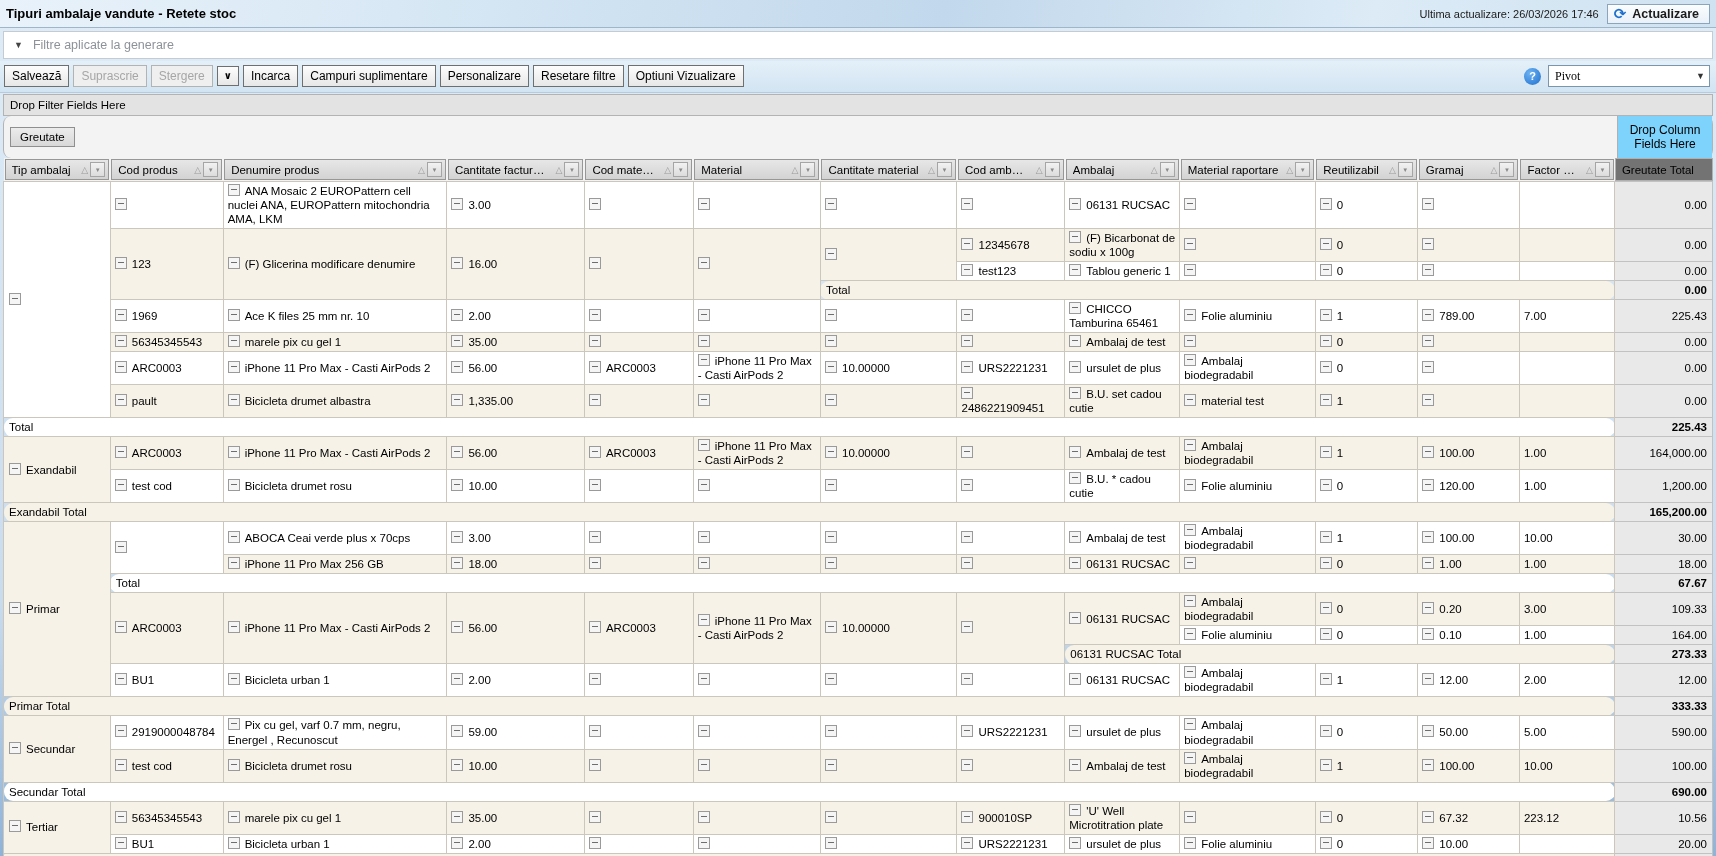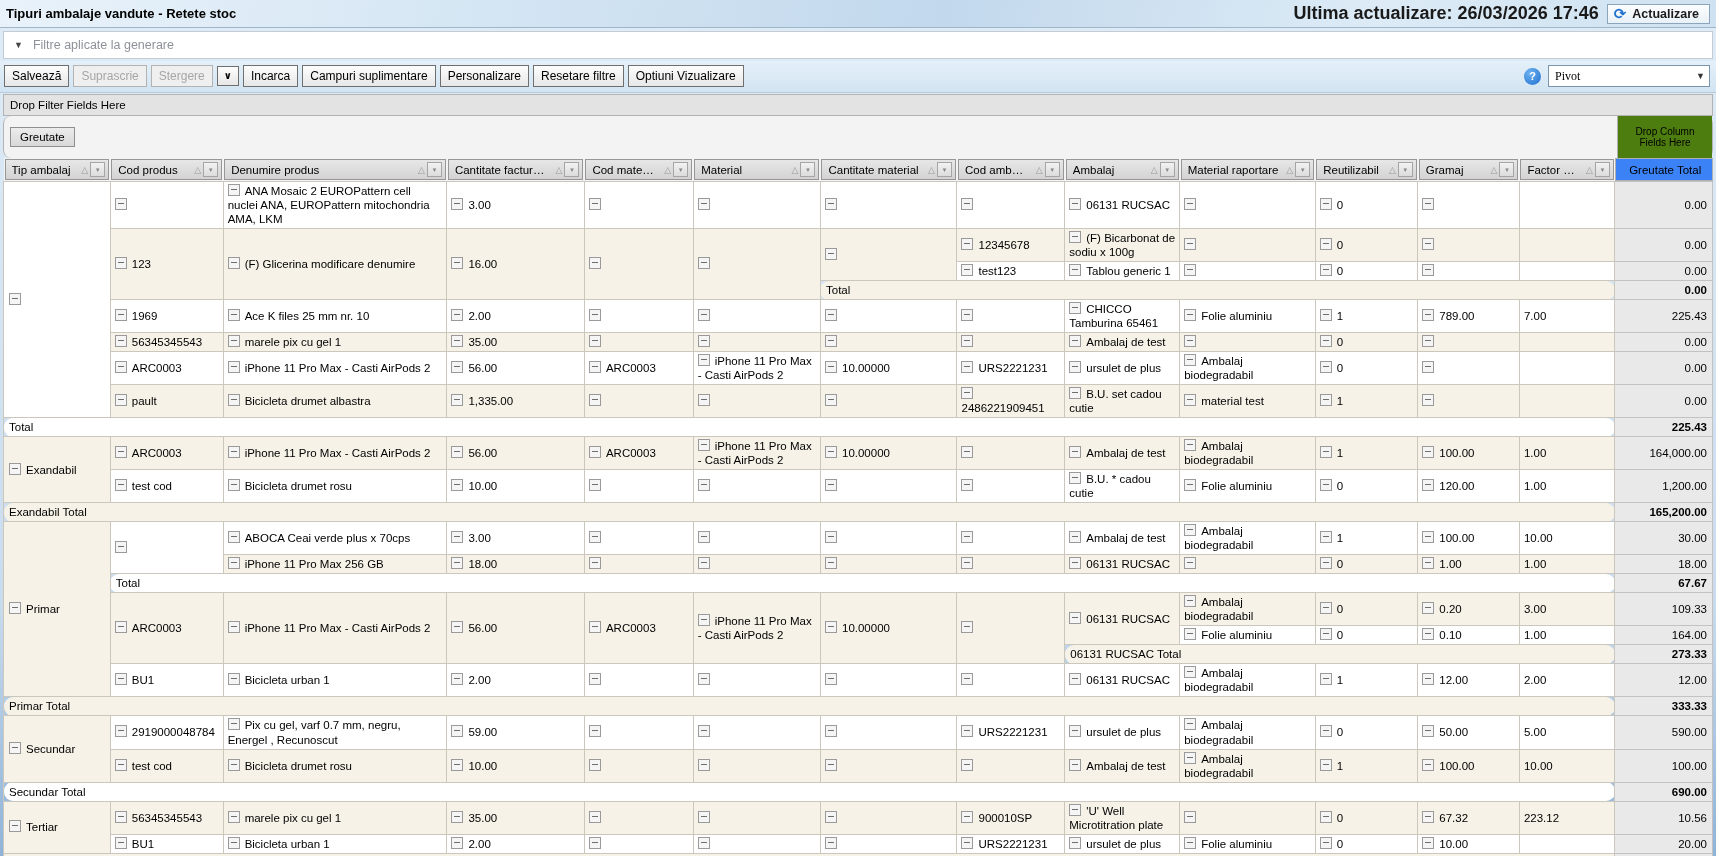--- a/index.html
+++ b/index.html
@@ -11,21 +11,21 @@
   }
   
   .titlebar{
     height:27px;display:flex;align-items:center;justify-content:space-between;
     padding:0 6px;
     background:linear-gradient(100deg,#e9f2fa 0%,#d3e5f3 30%,#c2d8ec 55%,#dcebf6 80%,#cfe2f1 100%);
     border-bottom:1px solid #9fb6c9;
   }
   .title{font-size:13px;font-weight:bold;}
   .titlebar-right{display:flex;align-items:center;gap:8px;}
-  .last-update{font-size:18px;font-weight:bold;color:#1a1a1a;margin-left:48px;}
+  .last-update{font-size:11px;font-weight:normal;color:#1a1a1a;margin-left:48px;}
   .refresh-btn{
     display:flex;align-items:center;gap:6px;
     font-family:inherit;font-size:12.5px;font-weight:bold;color:#1a1a1a;
     background:linear-gradient(#fbfdfe,#e9f1f8);
     border:1px solid #8ba6bc;padding:2px 10px 2px 6px;cursor:pointer;
   }
   .ricon{color:#1d6fce;font-size:15px;font-weight:bold;line-height:13px;}
   
   .filters-bar{
     margin:3px 3px 2px 3px;height:26px;background:#ffffff;
@@ -68,37 +68,37 @@
     position:relative;margin:0 3px;height:42px;background:#f3f3f3;
     border-left:1px solid #b3b3b3;border-right:1px solid #b3b3b3;
     display:flex;align-items:center;padding-left:6px;box-sizing:border-box;border-radius:8px;
   }
   .chip{
     font-family:inherit;font-size:11.5px;color:#000;background:linear-gradient(#ececec,#d8d8d8);
     border:1px solid #8f8f8f;padding:3px 9px;cursor:pointer;
   }
   .drop-col{
     position:absolute;right:0;top:0;height:100%;width:95px;box-sizing:border-box;
-    background:#4d7c0f;border-left:1px solid #b0b0b0;
+    background:#7dd3fc;border-left:1px solid #b0b0b0;
     display:flex;align-items:center;justify-content:center;text-align:center;
-    font-size:10px;padding:2px 6px;
+    font-size:12px;padding:2px 6px;
   }
   
   table.pivot{
     border-collapse:collapse;table-layout:fixed;width:calc(100% - 6px);margin:0 3px;
     font-size:11.5px;
   }
   th{padding:1px 1px;background:#f3f3f3;font-weight:normal;}
   th.dataTh{padding:0;background:#d6d6d6;}
   .hdr{
     background:linear-gradient(#e7e7e7,#d3d3d3);border:1px solid #979797;
     height:19px;display:flex;align-items:center;justify-content:space-between;
     padding:0 3px 0 6px;overflow:hidden;white-space:nowrap;gap:7px;
   }
-  .hdr.data{background:#3b82f6;border:1px solid #b0b0b0;justify-content:center;height:21px;font-size:11.5px;}
+  .hdr.data{background:#737373;border:1px solid #b0b0b0;justify-content:flex-start;height:21px;font-size:11.5px;}
   .hlbl{overflow:hidden;text-overflow:ellipsis;}
   .hicons{display:flex;align-items:center;gap:2px;flex:none;}
   .sortg{color:#9b9b9b;font-size:9px;}
   .fb{
     width:13px;height:13px;border:1px solid #a5a5a5;background:linear-gradient(#f2f2f2,#dcdcdc);
     color:#8a8a8a;font-size:6px;display:flex;align-items:center;justify-content:center;cursor:pointer;
   }
   td{
     border:1px solid #cbc7bd;padding:2px 4px;vertical-align:middle;
     line-height:1.22;word-wrap:break-word;overflow:hidden;

